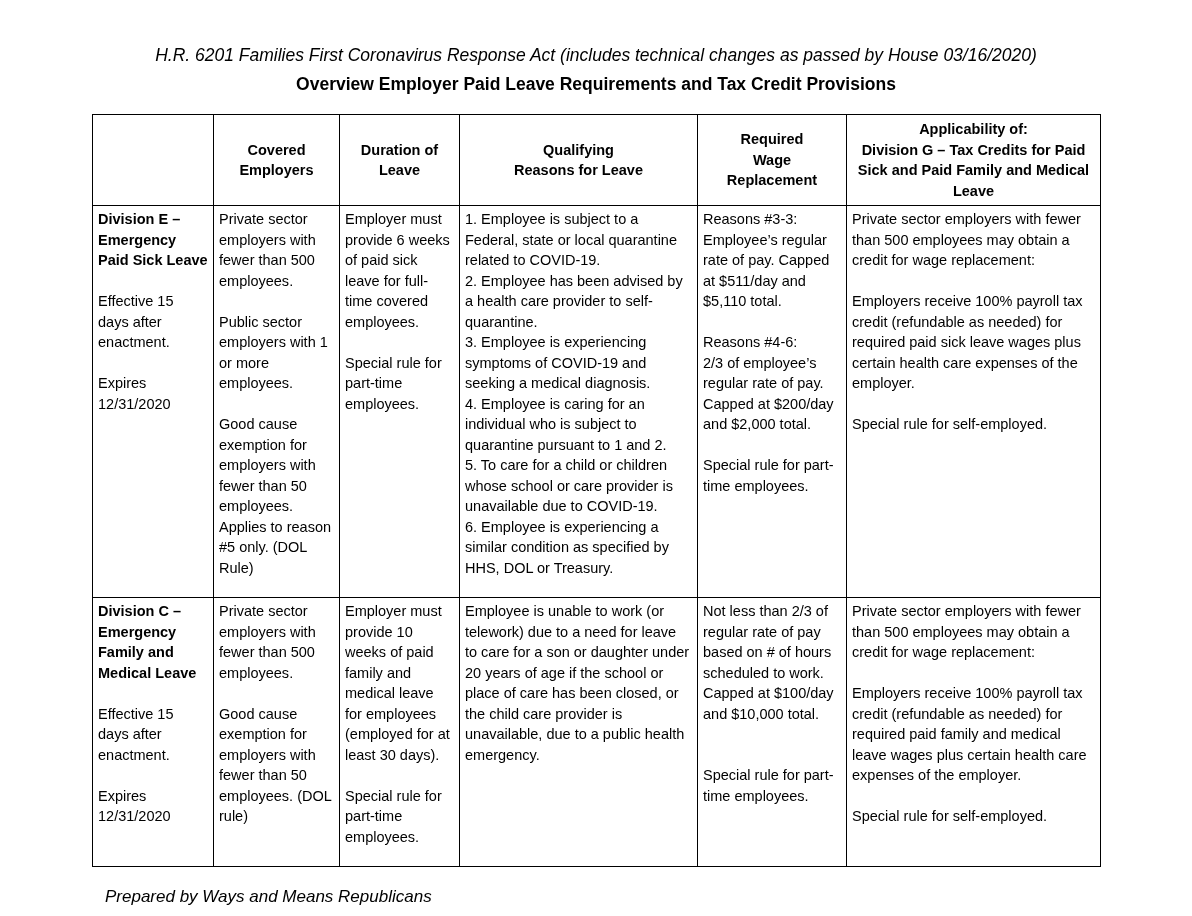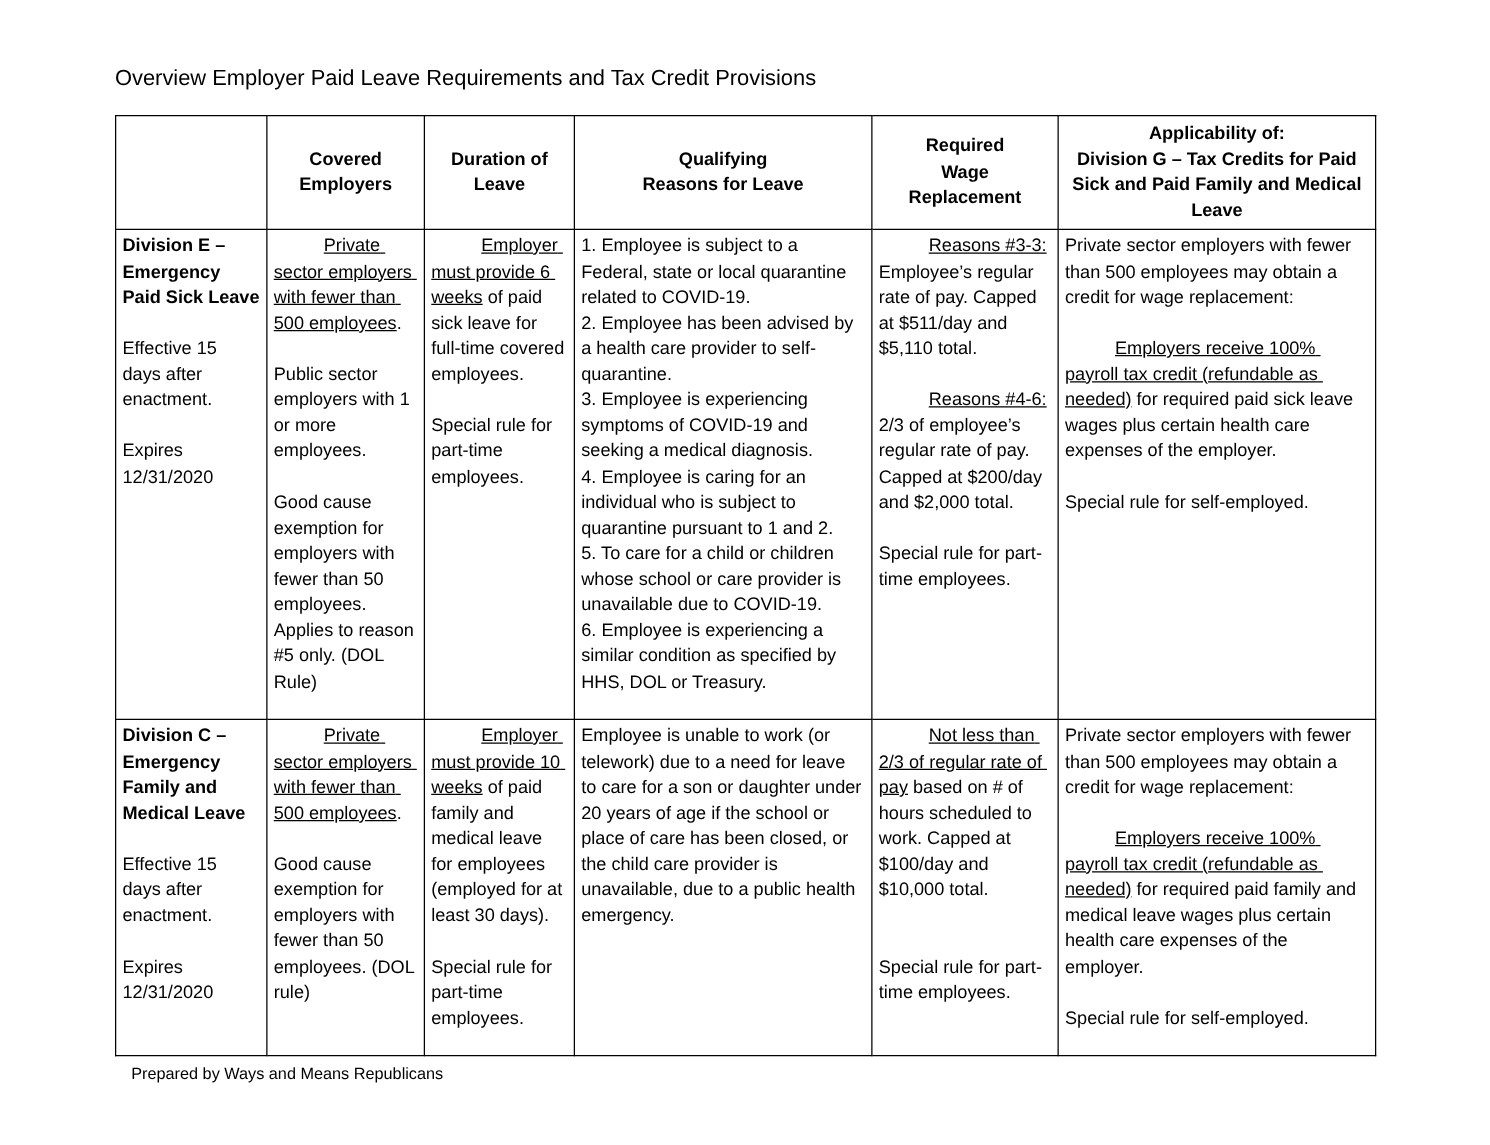--- a/index.html
+++ b/index.html
@@ -1,31 +1,32 @@
 <!DOCTYPE html>
 <html><head>
 <meta charset="utf-8">
 <style>
   html,body{margin:0;padding:0;background:#ffffff;}
   body{width:1192px;height:916px;overflow:hidden;color:#000;font-family:"Liberation Sans",sans-serif;}
   .page{box-sizing:border-box;width:1192px;padding:44px 92px 0 92px;}
   .title{font-style:italic;font-size:17.5px;line-height:22px;text-align:center;white-space:nowrap;}
-  .subtitle{font-weight:normal;font-size:17.5px;line-height:22px;margin-top:7px;margin-bottom:19px;}
+  .subtitle{font-weight:bold;font-size:17.5px;line-height:22px;text-align:center;margin-top:7px;margin-bottom:19px;}
   table.grid{border-collapse:collapse;table-layout:fixed;width:1008px;}
   .grid th,.grid td{border:1px solid #000;font-size:14.5px;line-height:20.5px;white-space:pre-wrap;word-wrap:break-word;}
   .grid th{font-weight:bold;text-align:center;vertical-align:middle;padding:4px 4px;height:72px;}
   .grid td{vertical-align:top;text-align:left;padding:3px 5px 19px 5px;}
-  .u{text-decoration:underline;margin-left:40px;}
+  .u{}
   .b{font-weight:bold;}
-  .footer{font-size:13px;line-height:20px;margin-top:4px;padding-left:13px;}
+  .footer{font-style:italic;font-size:17px;line-height:20px;margin-top:20px;padding-left:13px;}
 </style>
 </head>
 <body>
 
 <div class="page">
+  <div class="title">H.R. 6201 Families First Coronavirus Response Act (includes technical changes as passed by House 03/16/2020)</div>
   <div class="subtitle">Overview Employer Paid Leave Requirements and Tax Credit Provisions</div>
 
   <table class="grid">
     <colgroup>
       <col style="width:121px">
         <col style="width:126px">
         <col style="width:120px">
       <col style="width:238px">
         <col style="width:149px">
         <col style="width:254px">

